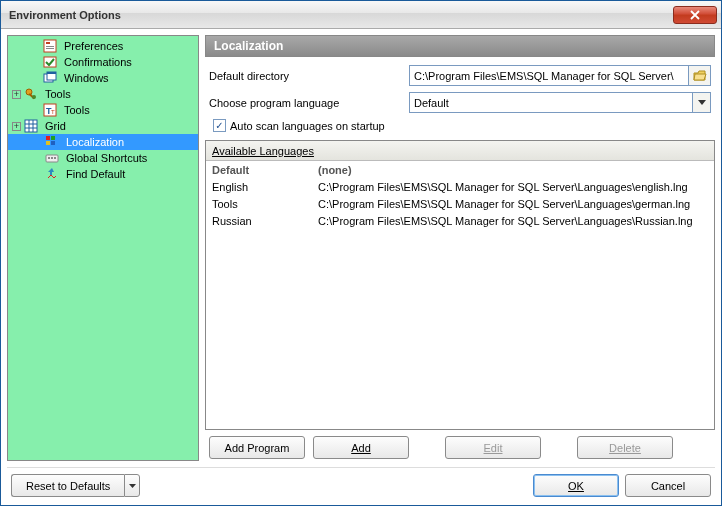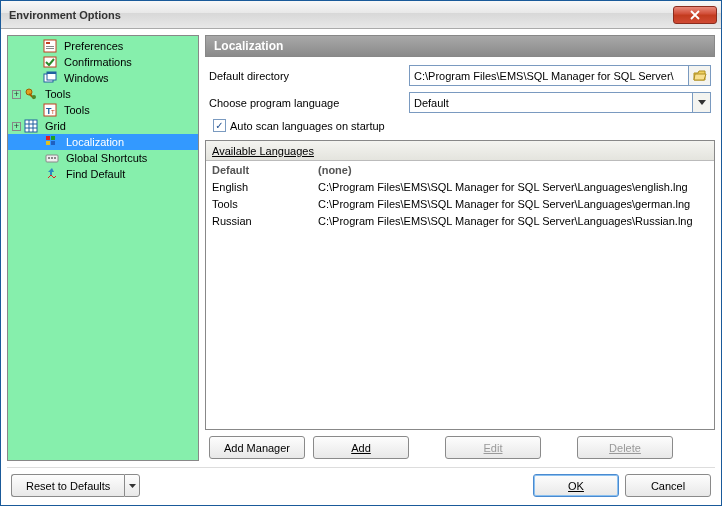--- a/index.html
+++ b/index.html
@@ -464,21 +464,21 @@
               <div class="col-file">C:\Program Files\EMS\SQL Manager for SQL Server\Languages\german.lng</div>
             </div>
             <div class="grid-row">
               <div class="col-name">Russian</div>
               <div class="col-file">C:\Program Files\EMS\SQL Manager for SQL Server\Languages\Russian.lng</div>
             </div>
           </div>
         </div>
 
         <div class="grid-buttons">
-          <div class="btn">Add Manager</div>
+          <div class="btn">Add Program</div>
           <div class="btn">
               <span class="under">Add</span>
             </div>
           <div class="btn disabled">
               <span class="under">Edit</span>
             </div>
           <div class="btn disabled">
               <span class="under">Delete</span>
             </div>
         </div>

